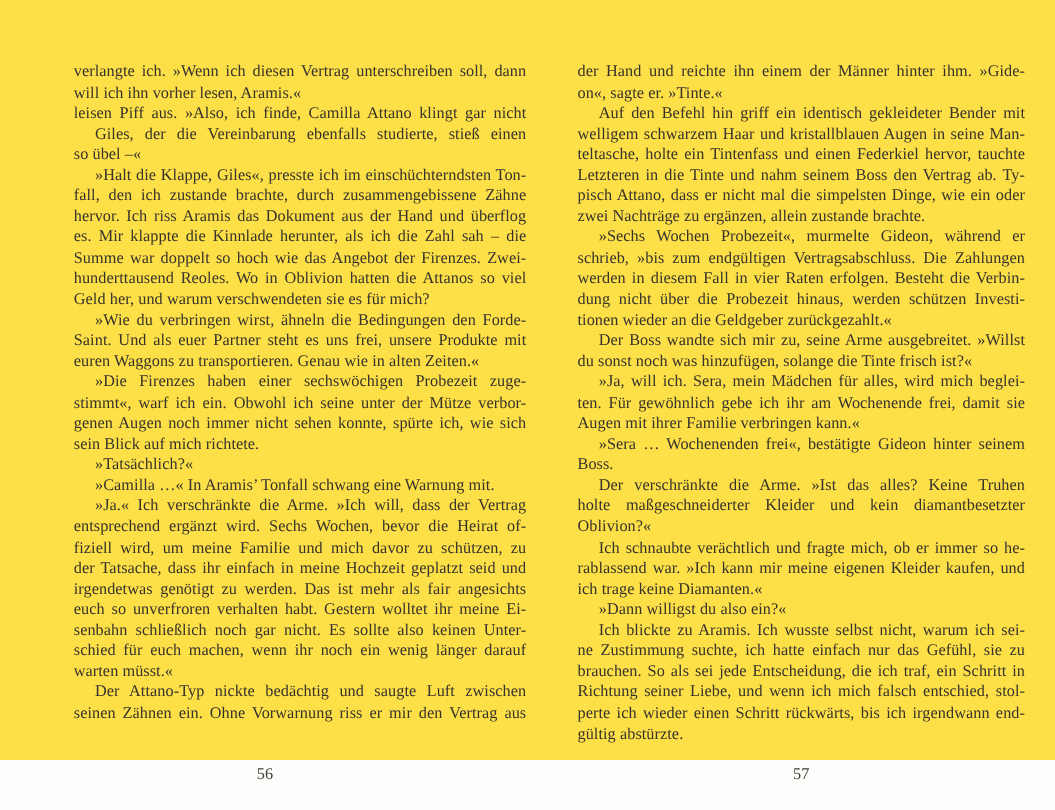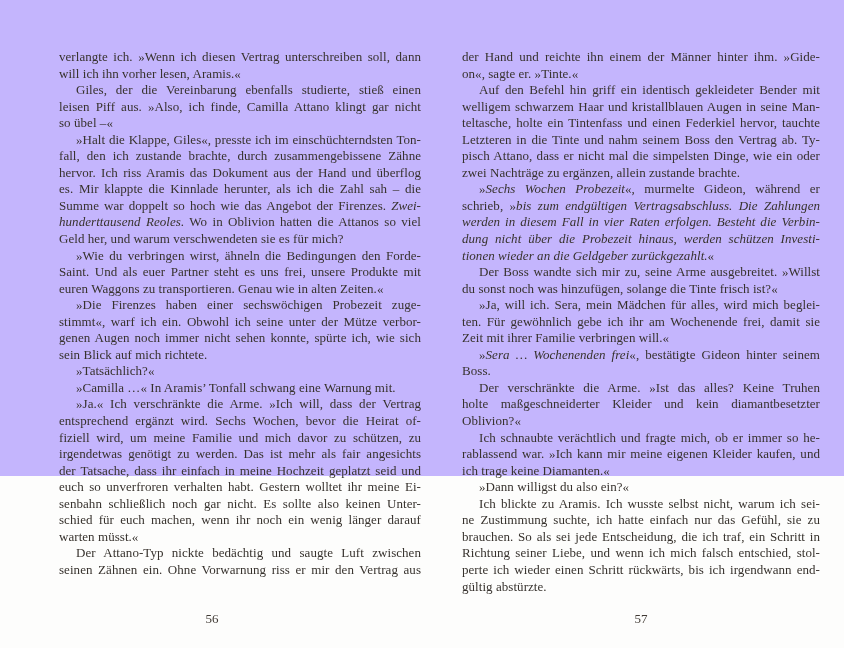--- a/index.html
+++ b/index.html
@@ -10,86 +10,86 @@
     width: 844px;
     height: 648px;
     background: #fdfdfc;
     font-family: "Liberation Serif", "DejaVu Serif", serif;
     color: #37322d;
     overflow: hidden;
   }
   .spread {
     position: relative;
     width: 844px;
-    height: 476px;
-    background: #c4b5fd;
+    height: 608px;
+    background: #fde047;
   }
   .page-column {
     position: absolute;
     top: 49px;
     font-size: 13px;
     line-height: 16.55px;
     letter-spacing: 0.05px;
   }
   .page-column.left  { left: 59px;  width: 362px; }
   .page-column.right { left: 462px; width: 358px; }
   .line {
     text-align: justify;
     text-align-last: justify;
     height: 16.55px;
   }
   .line.end {
     text-align: center;
     text-align-last: left;
   }
   .line.indent { text-indent: 17px; }
-  .it { font-style: italic; }
+  .it { }
   .folio {
     position: absolute;
     top: 562px; 
     width: 100%;
     text-align: center;
     font-size: 13px;
     color: #403a34;
   }
   .page-column.left .folio { transform: translateX(-28px); }
 </style>
 </head>
 <body>
 
 <div class="spread">
 
   <div class="page-column left">
     <div>
         <div class="line"><span>verlangte ich. »Wenn ich diesen Vertrag unterschreiben soll, dann</span></div>
         <div class="line end"><span>will ich ihn vorher lesen, Aramis.«</span></div>
+        <div class="line"><span>leisen Piff aus. »Also, ich finde, Camilla Attano klingt gar nicht</span></div>
         <div class="line indent"><span>Giles, der die Vereinbarung ebenfalls studierte, stieß einen</span></div>
-        <div class="line"><span>leisen Piff aus. »Also, ich finde, Camilla Attano klingt gar nicht</span></div>
         <div class="line end"><span>so übel –«</span></div>
         <div class="line indent"><span>»Halt die Klappe, Giles«, presste ich im einschüchterndsten Ton-</span></div>
         <div class="line"><span>fall, den ich zustande brachte, durch zusammengebissene Zähne</span></div>
         <div class="line"><span>hervor. Ich riss Aramis das Dokument aus der Hand und überflog</span></div>
         <div class="line"><span>es. Mir klappte die Kinnlade herunter, als ich die Zahl sah – die</span></div>
         <div class="line"><span>Summe war doppelt so hoch wie das Angebot der Firenzes. </span><span class="it">Zwei-</span></div>
         <div class="line"><span class="it">hunderttausend Reoles.</span><span> Wo in Oblivion hatten die Attanos so viel</span></div>
         <div class="line end"><span>Geld her, und warum verschwendeten sie es für mich?</span></div>
         <div class="line indent"><span>»Wie du verbringen wirst, ähneln die Bedingungen den Forde-</span></div>
         <div class="line"><span>Saint. Und als euer Partner steht es uns frei, unsere Produkte mit</span></div>
         <div class="line end"><span>euren Waggons zu transportieren. Genau wie in alten Zeiten.«</span></div>
         <div class="line indent"><span>»Die Firenzes haben einer sechswöchigen Probezeit zuge-</span></div>
         <div class="line"><span>stimmt«, warf ich ein. Obwohl ich seine unter der Mütze verbor-</span></div>
         <div class="line"><span>genen Augen noch immer nicht sehen konnte, spürte ich, wie sich</span></div>
         <div class="line end"><span>sein Blick auf mich richtete.</span></div>
         <div class="line indent end"><span>»Tatsächlich?«</span></div>
         <div class="line indent end"><span>»Camilla …« In Aramis’ Tonfall schwang eine Warnung mit.</span></div>
         <div class="line indent"><span>»Ja.« Ich verschränkte die Arme. »Ich will, dass der Vertrag</span></div>
         <div class="line"><span>entsprechend ergänzt wird. Sechs Wochen, bevor die Heirat of-</span></div>
         <div class="line"><span>fiziell wird, um meine Familie und mich davor zu schützen, zu</span></div>
+        <div class="line"><span>der Tatsache, dass ihr einfach in meine Hochzeit geplatzt seid und</span></div>
         <div class="line"><span>irgendetwas genötigt zu werden. Das ist mehr als fair angesichts</span></div>
-        <div class="line"><span>der Tatsache, dass ihr einfach in meine Hochzeit geplatzt seid und</span></div>
         <div class="line"><span>euch so unverfroren verhalten habt. Gestern wolltet ihr meine Ei-</span></div>
         <div class="line"><span>senbahn schließlich noch gar nicht. Es sollte also keinen Unter-</span></div>
         <div class="line"><span>schied für euch machen, wenn ihr noch ein wenig länger darauf</span></div>
         <div class="line end"><span>warten müsst.«</span></div>
         <div class="line indent"><span>Der Attano-Typ nickte bedächtig und saugte Luft zwischen</span></div>
         <div class="line"><span>seinen Zähnen ein. Ohne Vorwarnung riss er mir den Vertrag aus</span></div>
       </div>
     <div class="folio">56</div>
   </div>
 
@@ -105,21 +105,21 @@
         <div class="line end"><span>zwei Nachträge zu ergänzen, allein zustande brachte.</span></div>
         <div class="line indent"><span>»</span><span class="it">Sechs Wochen Probezeit</span><span>«, murmelte Gideon, während er</span></div>
         <div class="line"><span>schrieb, »</span><span class="it">bis zum endgültigen Vertragsabschluss. Die Zahlungen</span></div>
         <div class="line"><span class="it">werden in diesem Fall in vier Raten erfolgen. Besteht die Verbin-</span></div>
         <div class="line"><span class="it">dung nicht über die Probezeit hinaus, werden schützen Investi-</span></div>
         <div class="line end"><span class="it">tionen wieder an die Geldgeber zurückgezahlt.</span><span>«</span></div>
         <div class="line indent"><span>Der Boss wandte sich mir zu, seine Arme ausgebreitet. »Willst</span></div>
         <div class="line end"><span>du sonst noch was hinzufügen, solange die Tinte frisch ist?«</span></div>
         <div class="line indent"><span>»Ja, will ich. Sera, mein Mädchen für alles, wird mich beglei-</span></div>
         <div class="line"><span>ten. Für gewöhnlich gebe ich ihr am Wochenende frei, damit sie</span></div>
-        <div class="line end"><span>Zeit mit ihrer Familie verbringen will.«</span></div>
+        <div class="line end"><span>Augen mit ihrer Familie verbringen kann.«</span></div>
         <div class="line indent"><span>»</span><span class="it">Sera … Wochenenden frei</span><span>«, bestätigte Gideon hinter seinem</span></div>
         <div class="line end"><span>Boss.</span></div>
         <div class="line indent"><span>Der verschränkte die Arme. »Ist das alles? Keine Truhen</span></div>
         <div class="line"><span>holte maßgeschneiderter Kleider und kein diamantbesetzter</span></div>
         <div class="line end"><span>Oblivion?«</span></div>
         <div class="line indent"><span>Ich schnaubte verächtlich und fragte mich, ob er immer so he-</span></div>
         <div class="line"><span>rablassend war. »Ich kann mir meine eigenen Kleider kaufen, und</span></div>
         <div class="line end"><span>ich trage keine Diamanten.«</span></div>
         <div class="line indent end"><span>»Dann willigst du also ein?«</span></div>
         <div class="line indent"><span>Ich blickte zu Aramis. Ich wusste selbst nicht, warum ich sei-</span></div>

